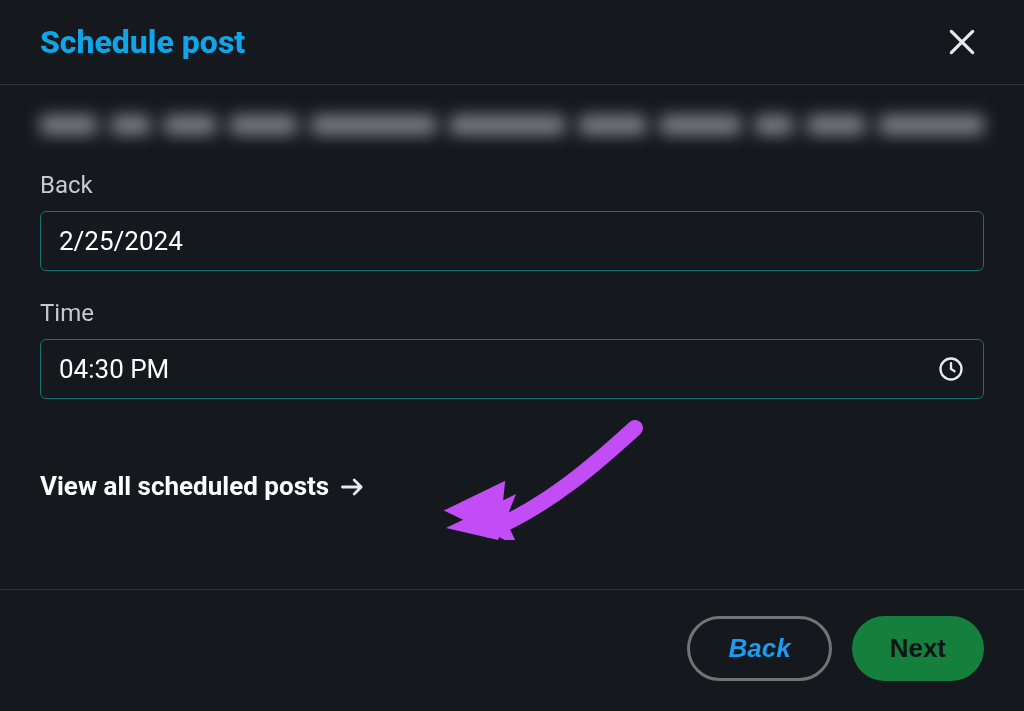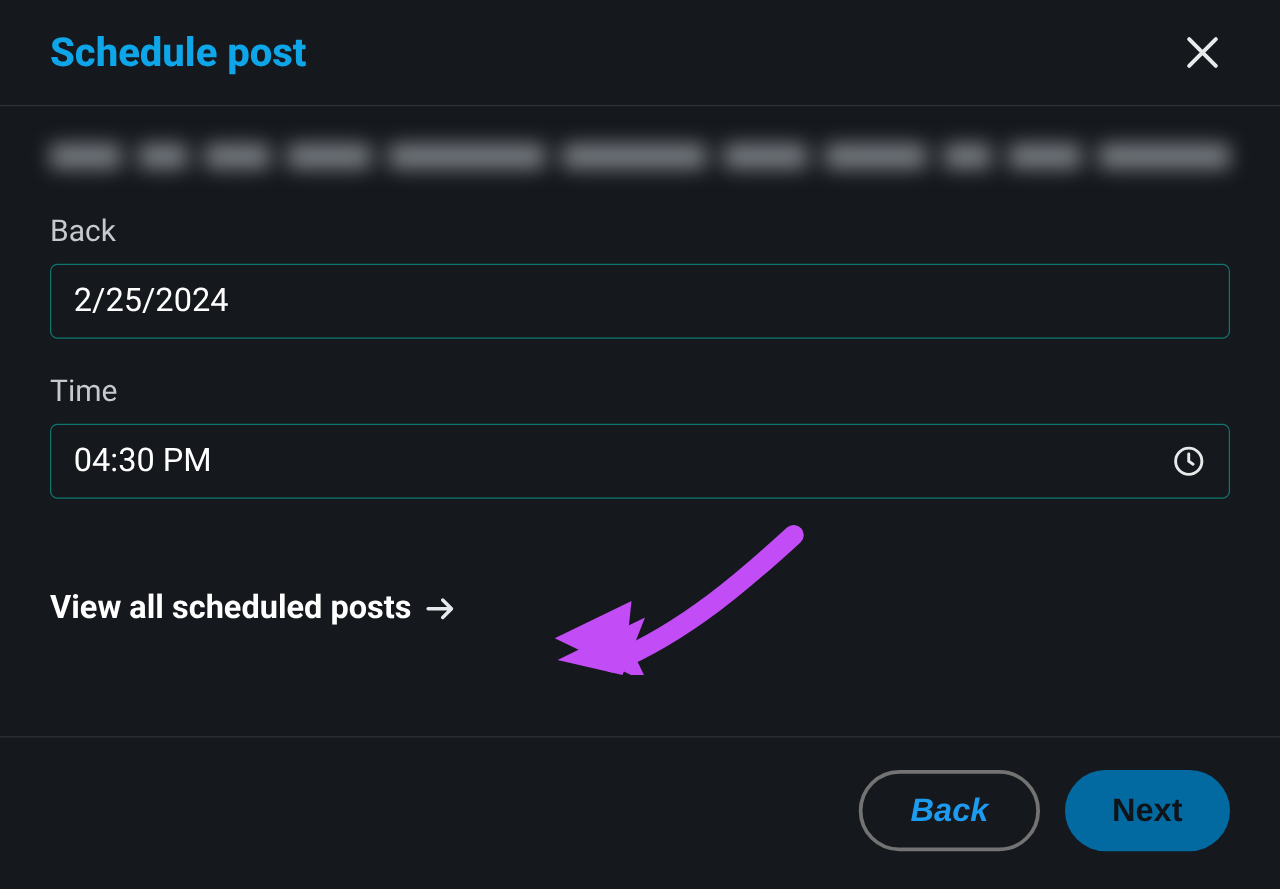--- a/index.html
+++ b/index.html
@@ -110,21 +110,21 @@
       cursor: pointer;
       border: none;
     }
     .btn-back {
       background: transparent;
       color: #1d9bf0;
       border: 3px solid #737373;
       font-style: italic;
     }
     .btn-next {
-      background: #0369a1;
+      background: #15803d;
       color: #0f1419;
     }
   </style>
 </head>
 <body>
 
 <div class="modal">
   <div class="header">
     <div class="title">Schedule post</div>
     <button class="close-btn">

